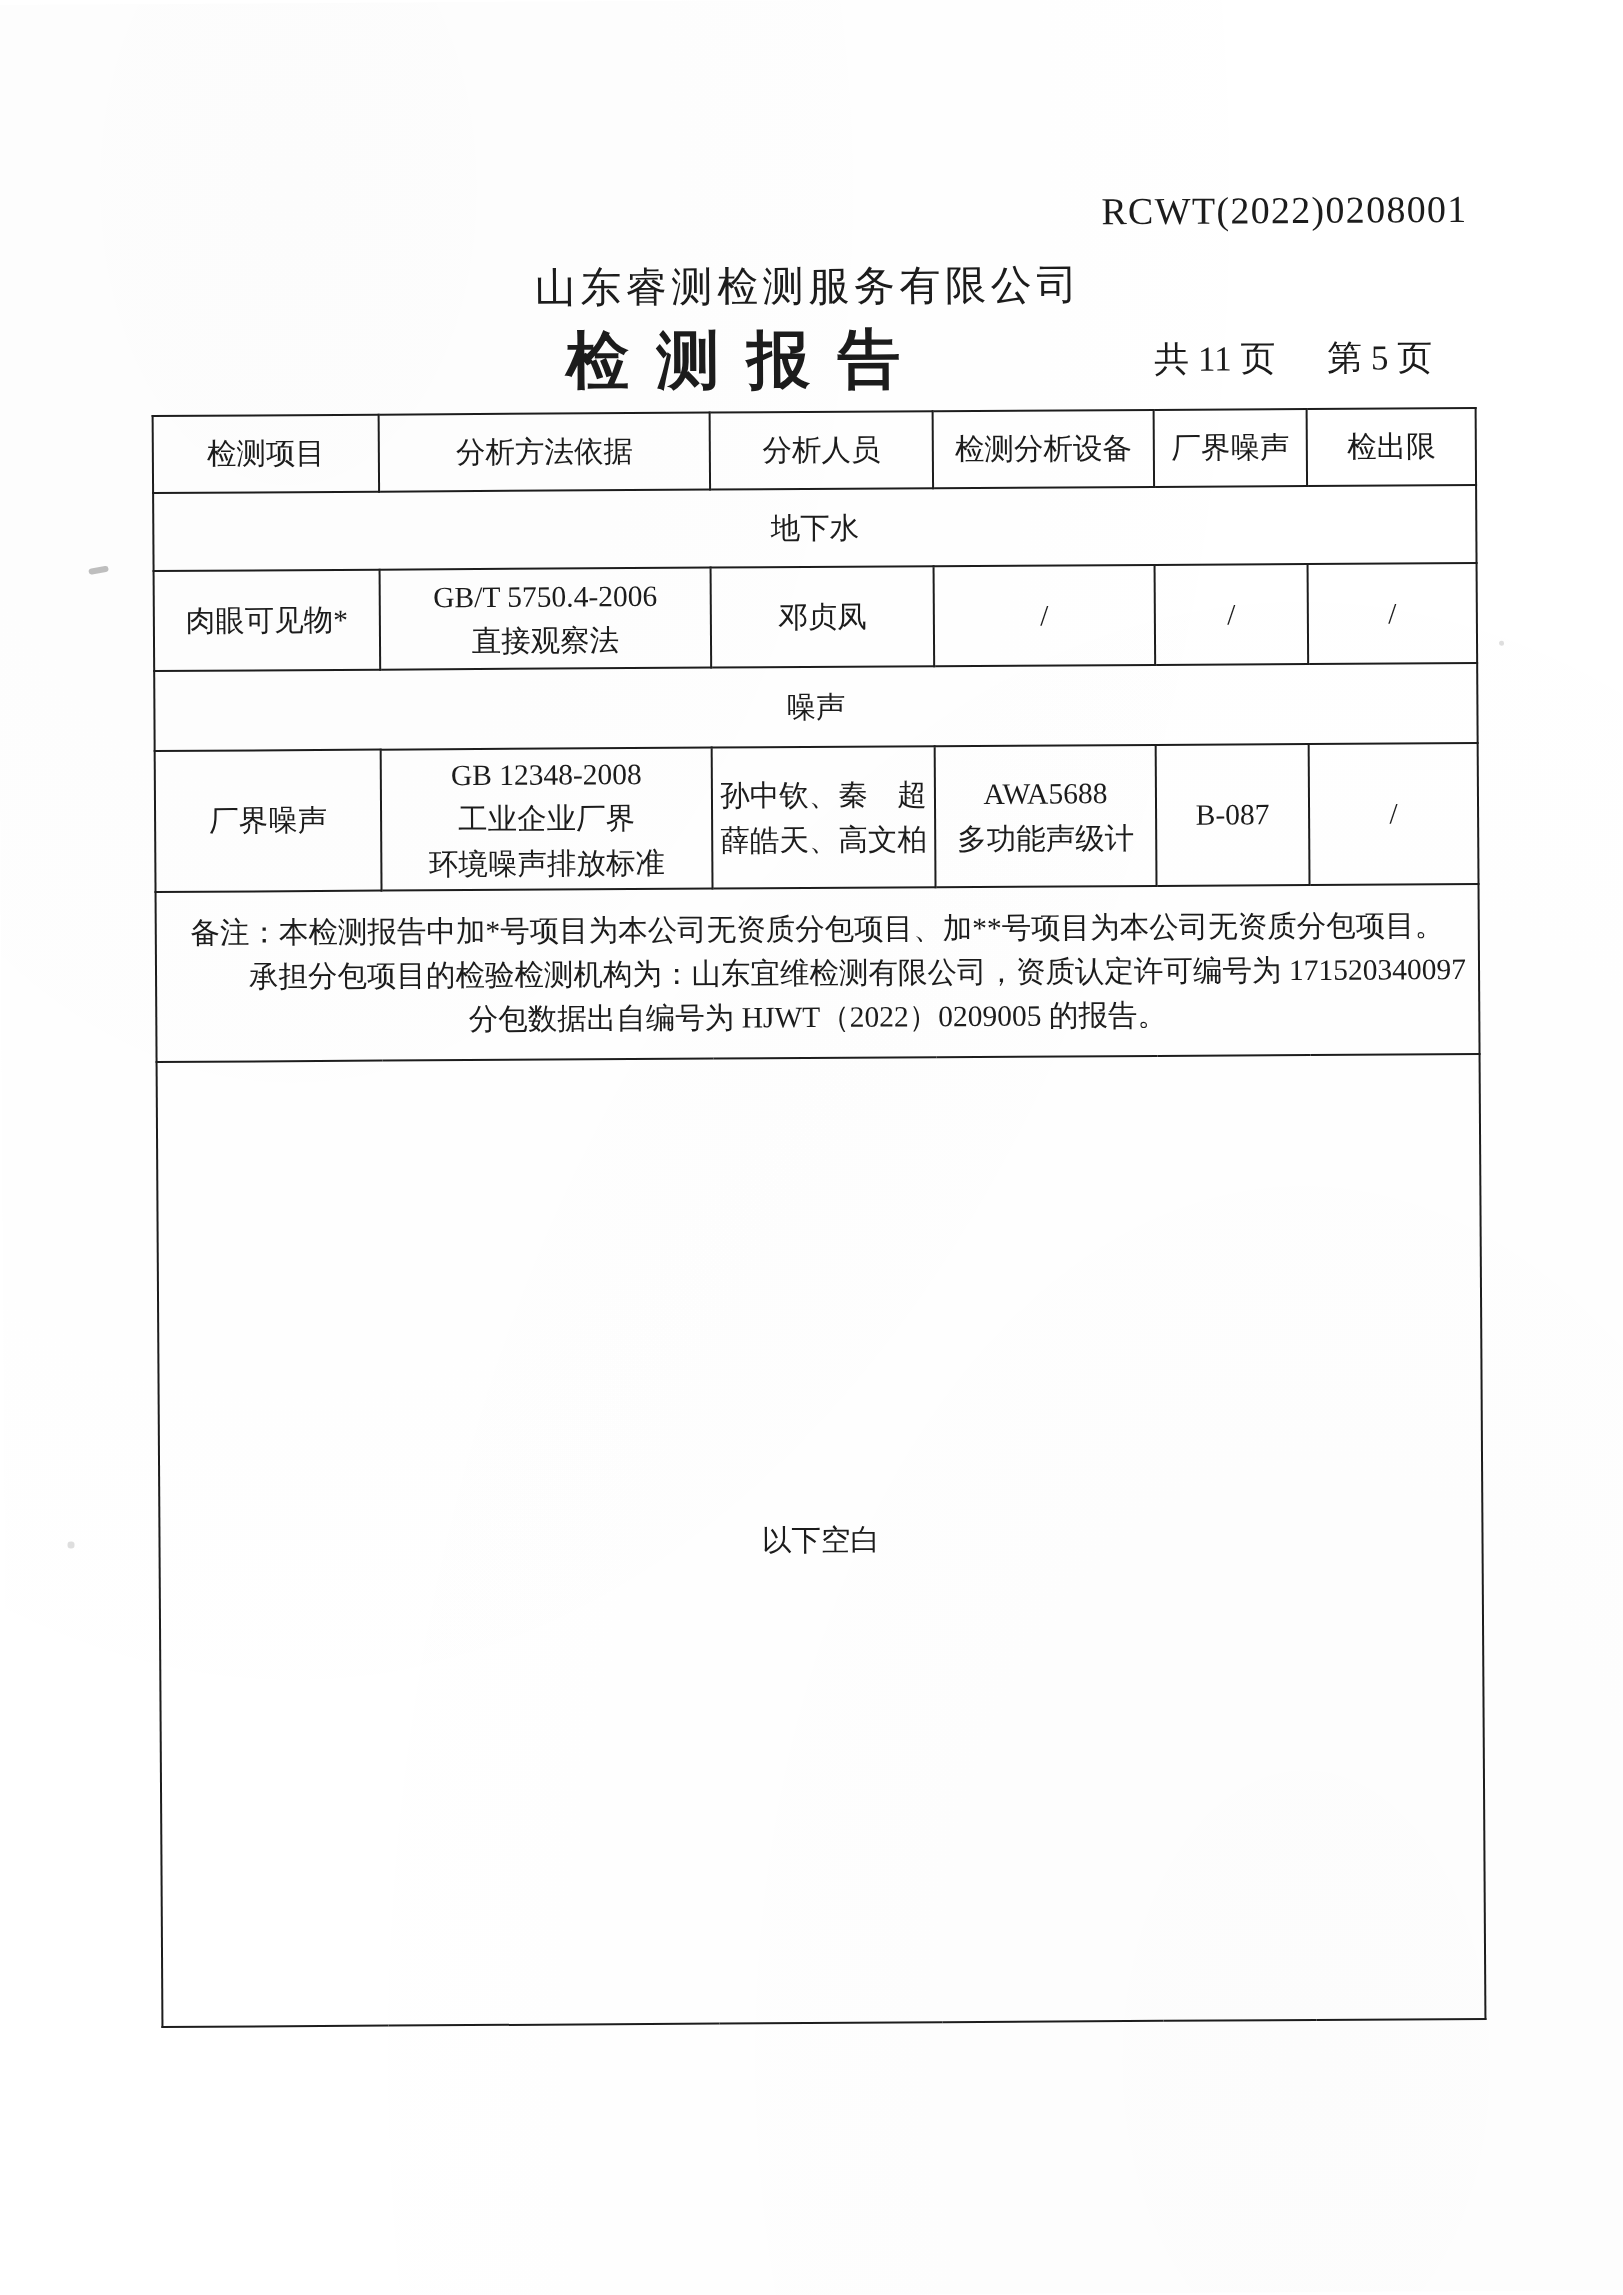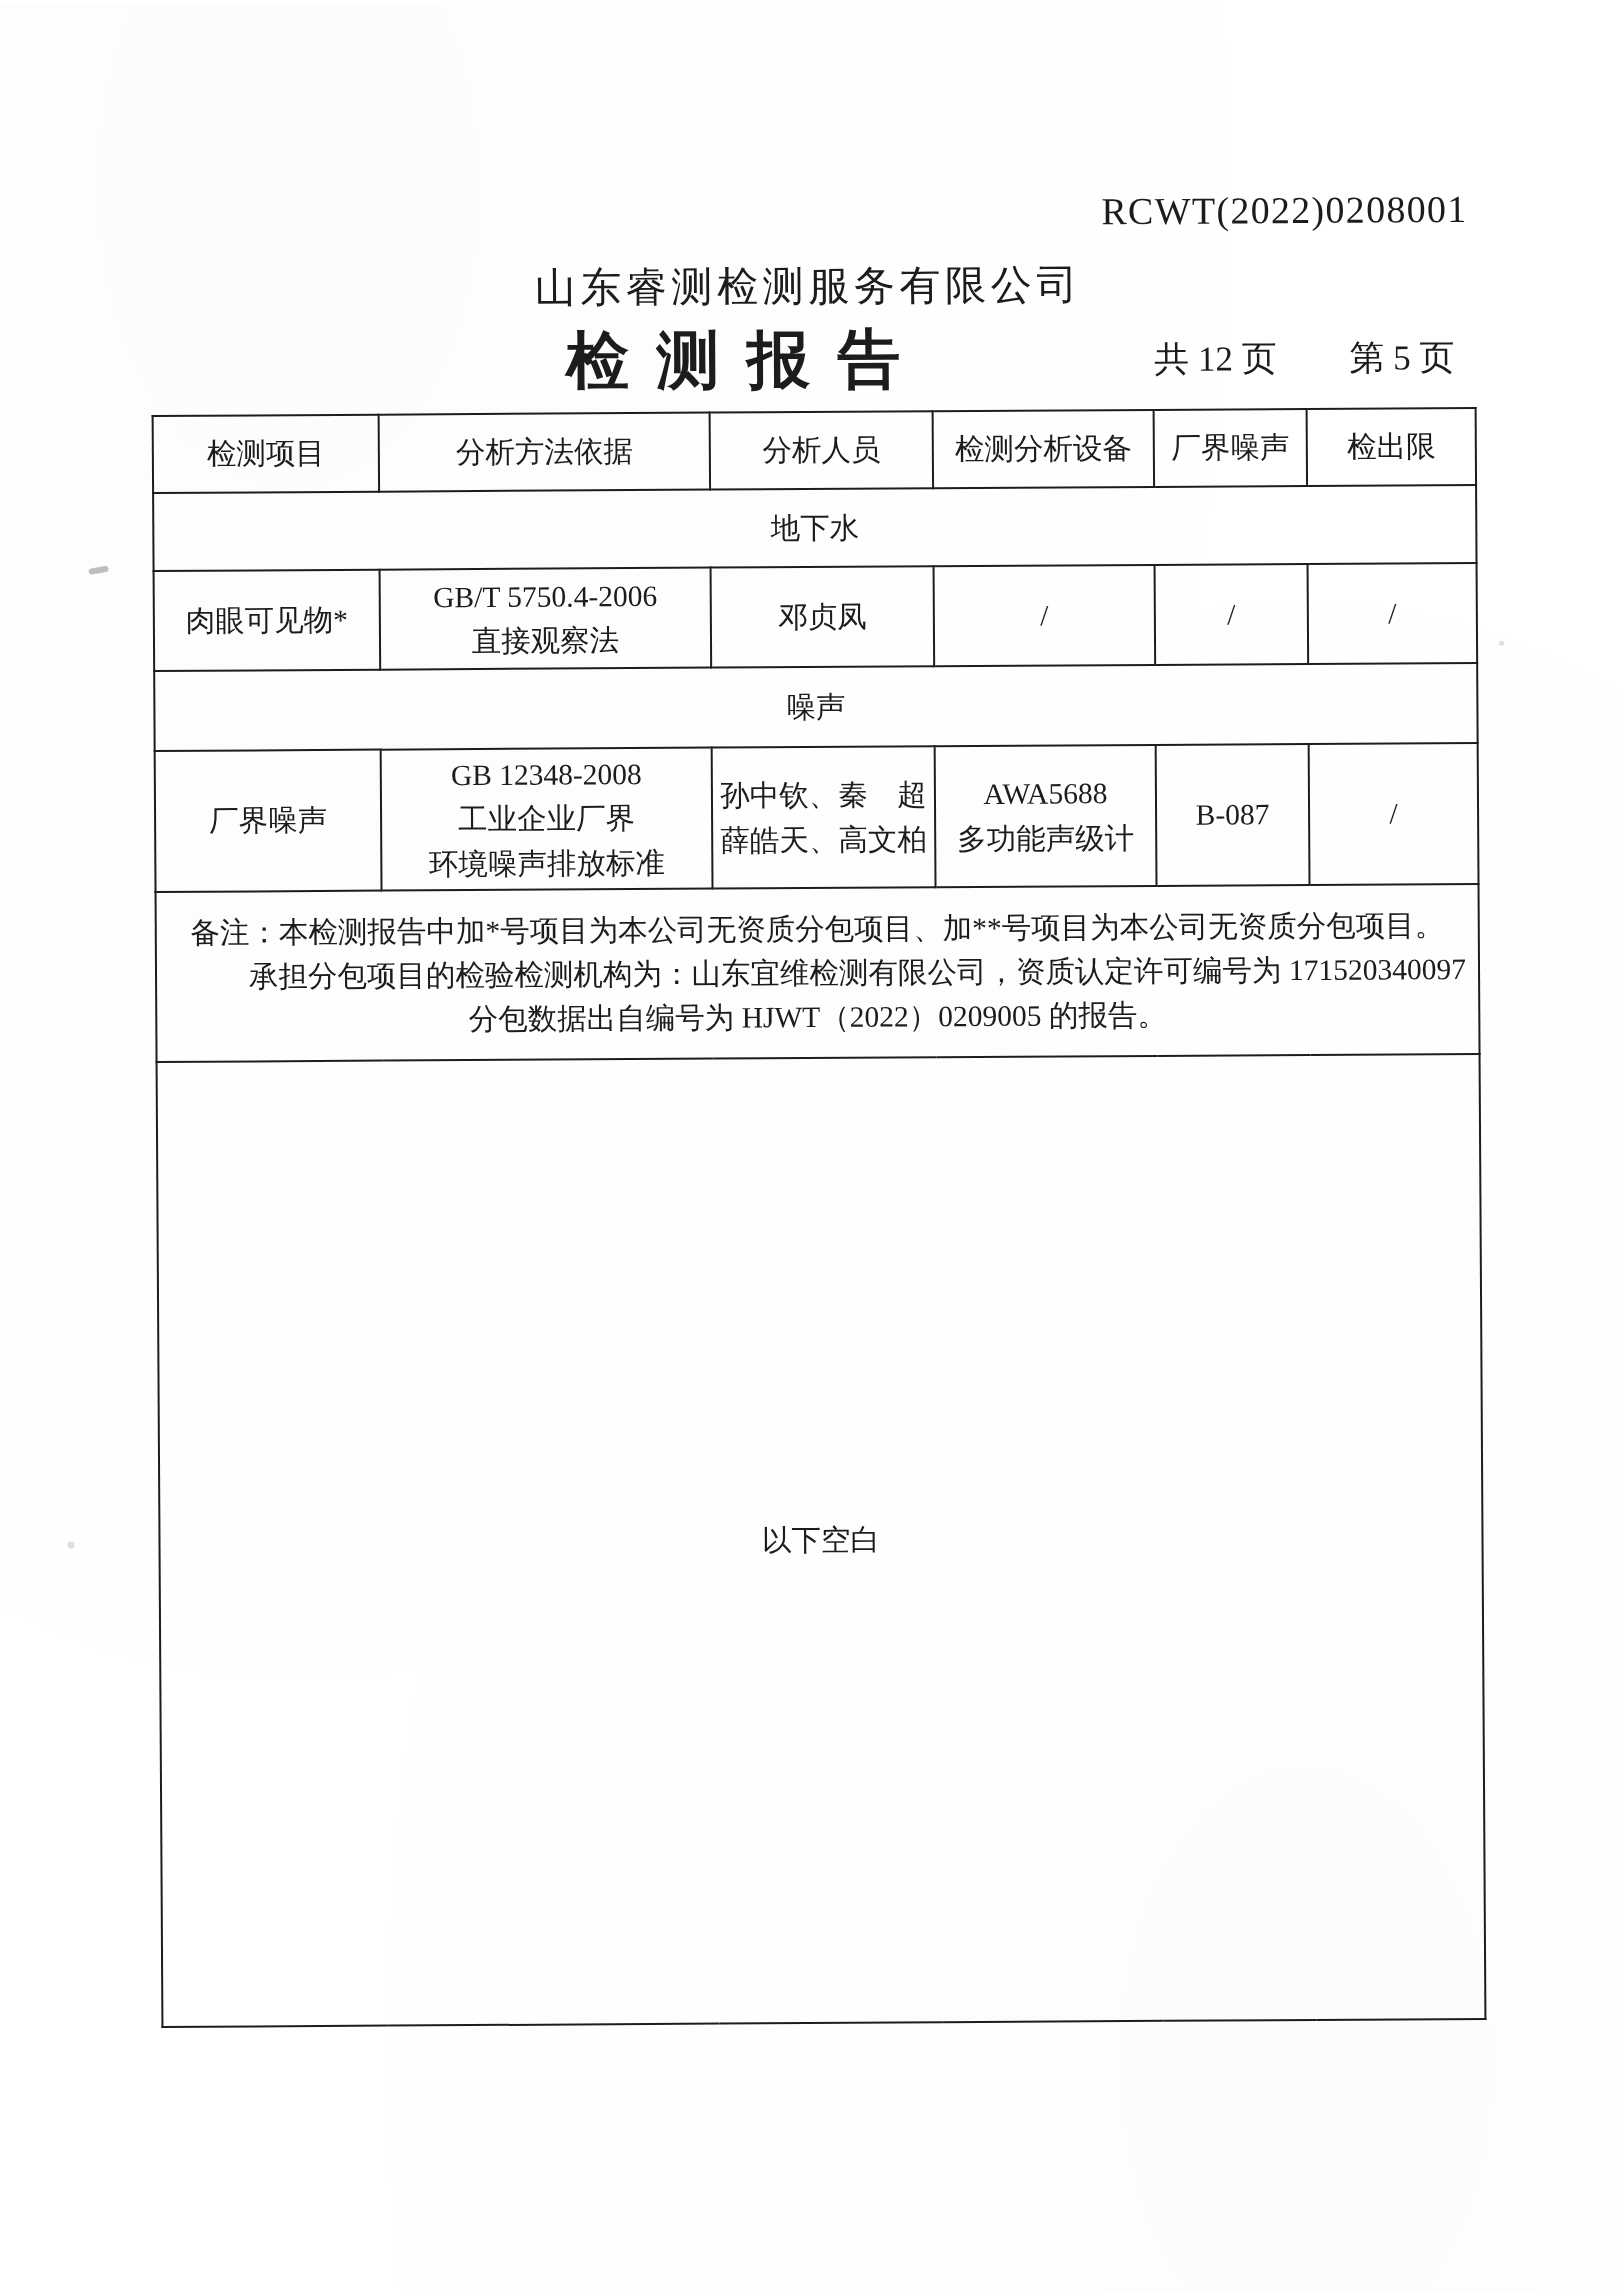--- a/index.html
+++ b/index.html
@@ -34,21 +34,21 @@
   }
   .title{
     position:absolute;top:317px;left:419px;width:622px;
     text-align:center;font-size:63px;font-weight:bold;
     letter-spacing:27.5px;padding-left:19.6px;white-space:nowrap;
   }
   .pagination{
     position:absolute;top:338px;left:1157px;
     font-size:35px;white-space:nowrap;
   }
-  .pagination .pg2{margin-left:64px;}
+  .pagination .pg2{margin-left:43px;}
 
   table.report{
     position:absolute;left:154px;top:411px;
     width:1321px;
     border-collapse:collapse;table-layout:fixed;
     background:transparent;
   }
   table.report td{
     border:2px solid #1d1d1d;
     text-align:center;vertical-align:middle;
@@ -87,21 +87,21 @@
 
 <div class="sheet">
 
   <div class="report-no">RCWT(2022)0208001</div>
 
   <div class="company">山东睿测检测服务有限公司</div>
 
   <div class="title">检测报告</div>
 
   <div class="pagination">
-    <span class="pg1">共 12 页</span>
+    <span class="pg1">共 11 页</span>
     <span class="pg2">第 5 页</span>
   </div>
 
   <table class="report">
     <colgroup>
       <col style="width:226px">
       <col style="width:331px">
       <col style="width:223px">
       <col style="width:221px">
       <col style="width:153px">

